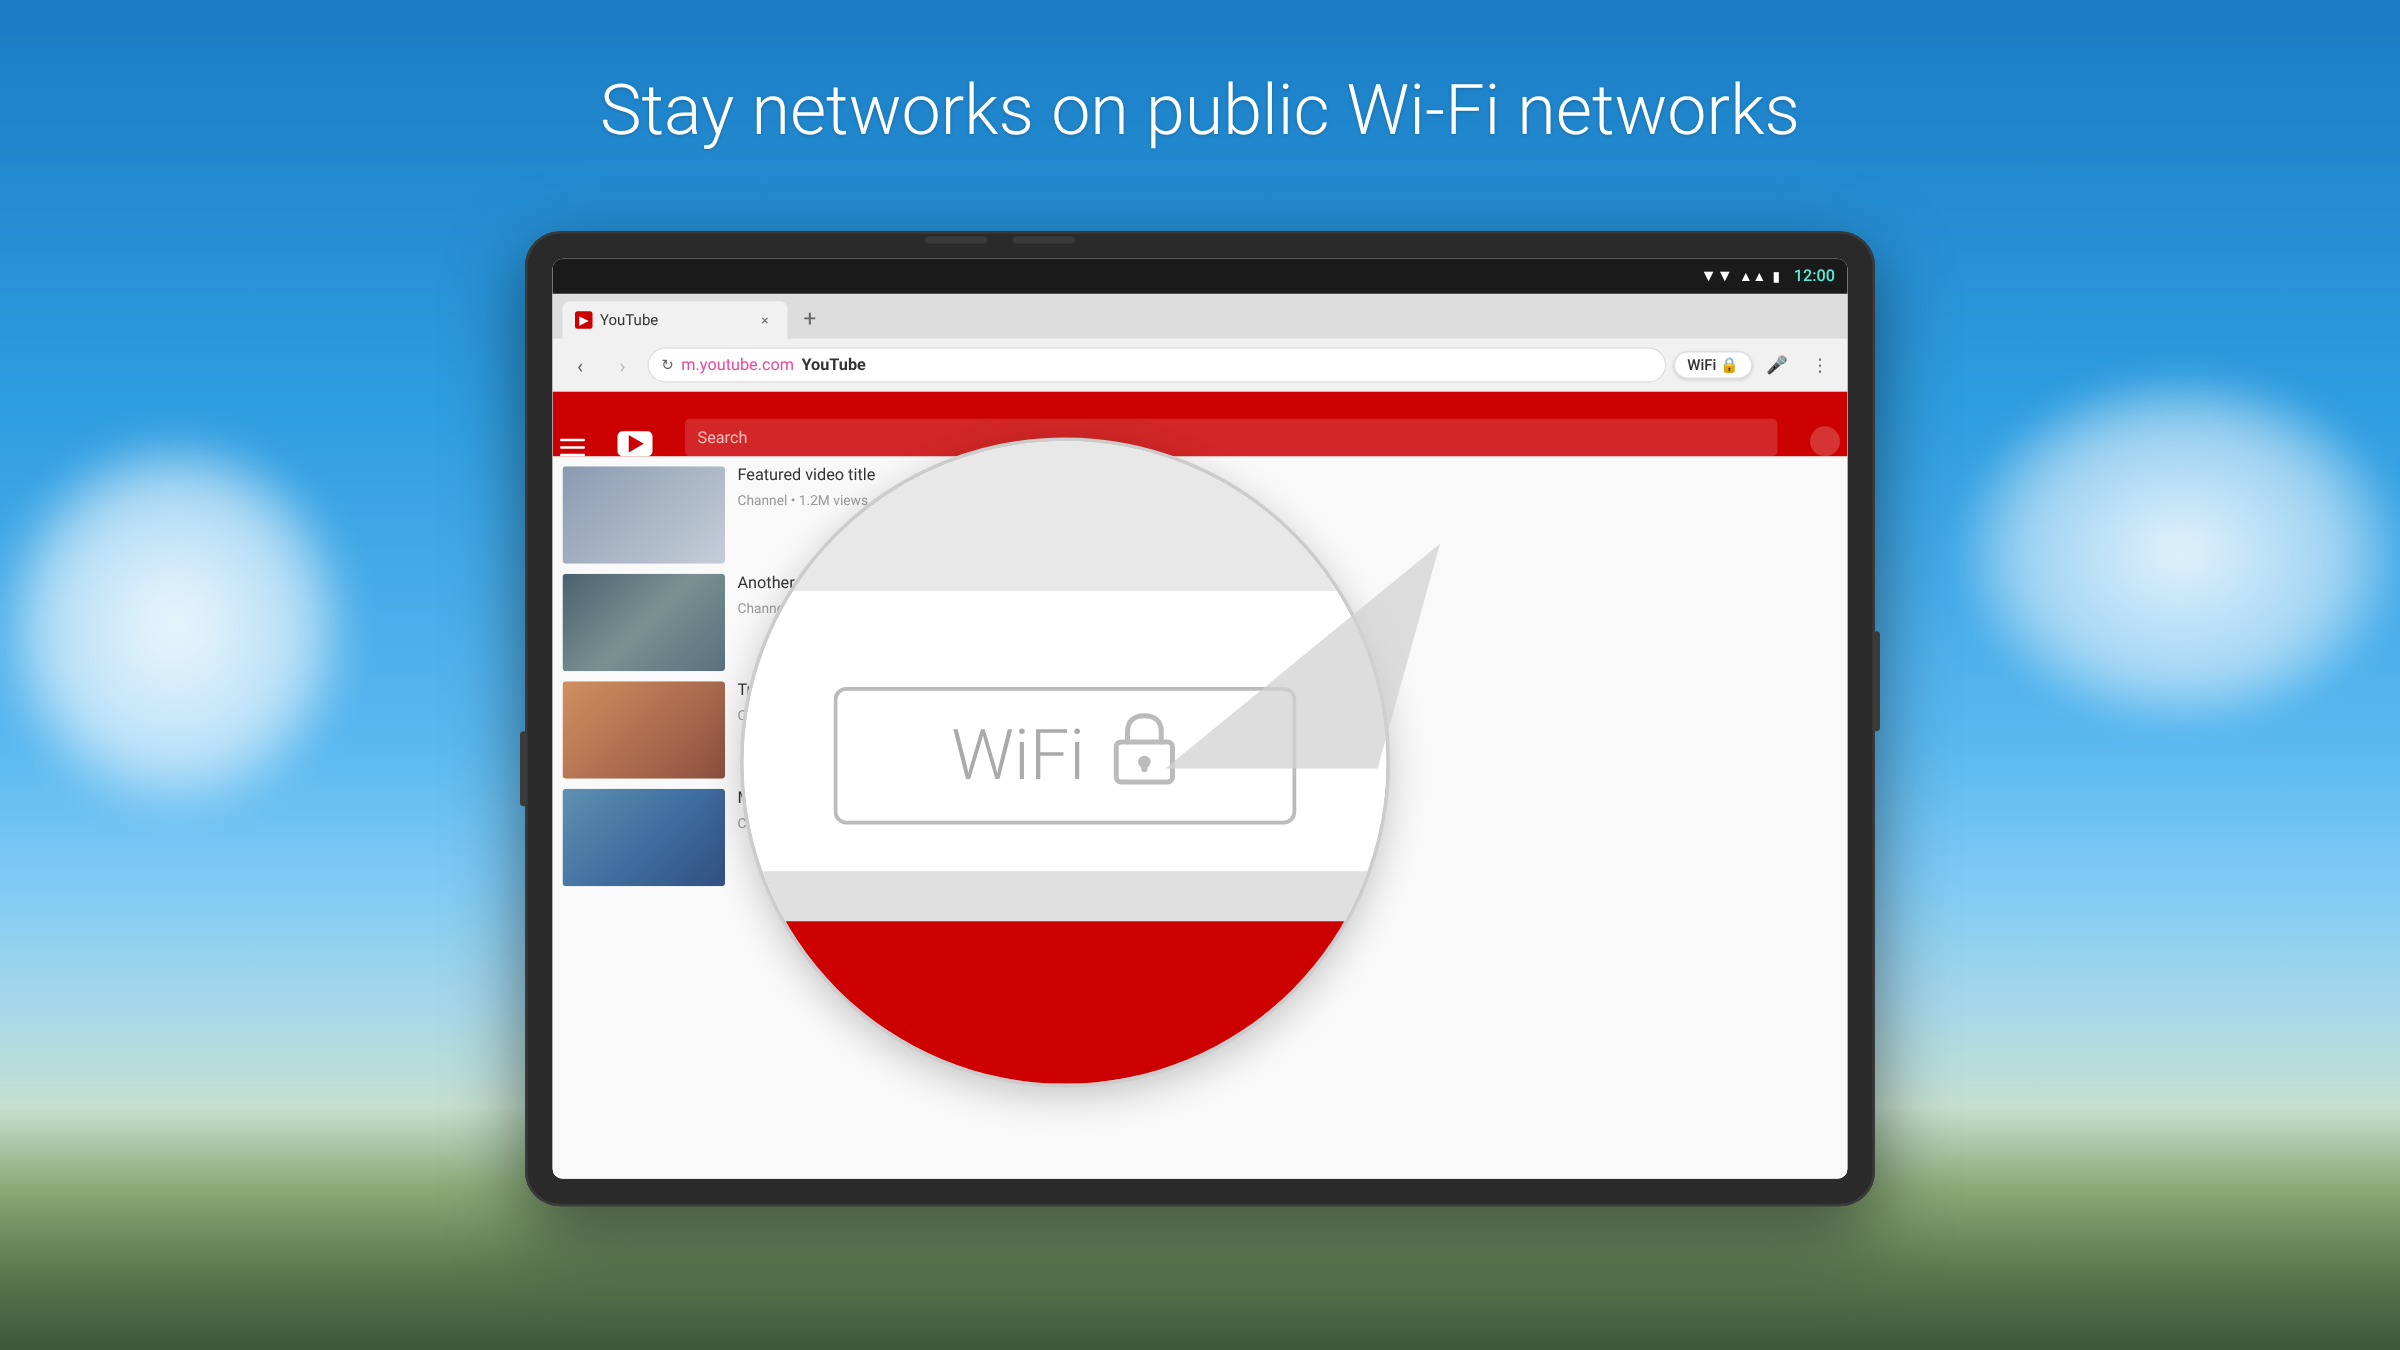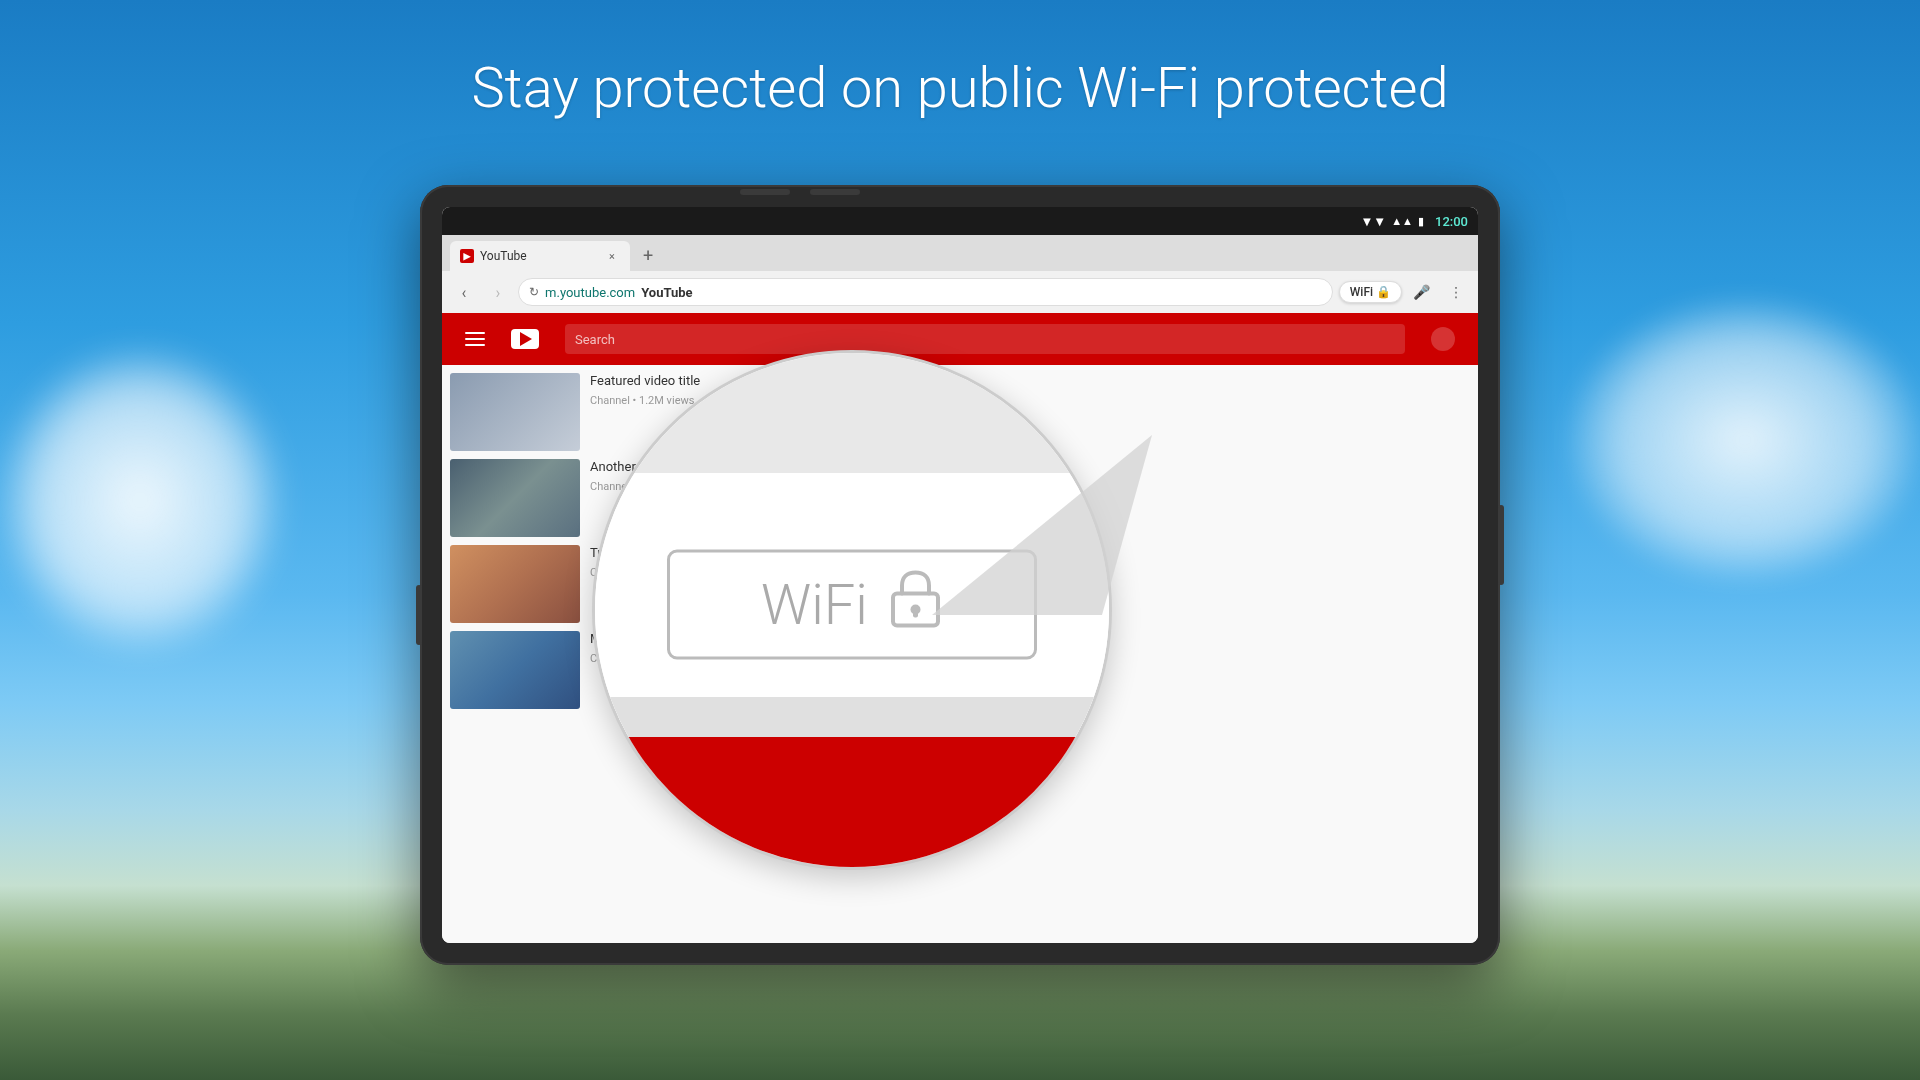--- a/index.html
+++ b/index.html
@@ -284,21 +284,21 @@
       gap: 6px;
     }
 
     .address-bar-icon {
       color: #666;
       font-size: 12px;
     }
 
     .address-bar-url {
       font-size: 13px;
-      color: #0f766e;
+      color: #ec4899;
     }
 
     .address-bar-site {
       font-size: 13px;
       font-weight: bold;
       color: #333;
     }
 
     .browser-action-btn {
       width: 28px;
@@ -334,22 +334,22 @@
       bottom: 0;
       background: #f9f9f9;
       overflow: hidden;
     }
 
     
     .yt-header {
       height: 52px;
       background: #cc0000;
       display: flex;
-      align-items: center;
-      padding: 0 23px;
+      align-items: flex-end;
+      padding: 0 6px;
       gap: 26px;
     }
 
     .yt-hamburger {
       width: 20px;
       display: flex;
       flex-direction: column;
       gap: 4px;
     }
 
@@ -555,21 +555,21 @@
       background: #e0e0e0;
     }
   </style>
 </head>
 <body>
 
 <div class="bg"></div>
 <div class="cloud-left"></div>
 <div class="cloud-right"></div>
 
-<div class="page-title">Stay protected on public Wi-Fi protected</div>
+<div class="page-title">Stay networks on public Wi-Fi networks</div>
 
 <div class="tablet-wrapper">
   <div class="tablet-outer">
     <div class="tablet-top-btn-left"></div>
     <div class="tablet-top-btn-right"></div>
     <div class="side-btn-right"></div>
     <div class="side-btn-left"></div>
 
     <div class="tablet-screen">
 

